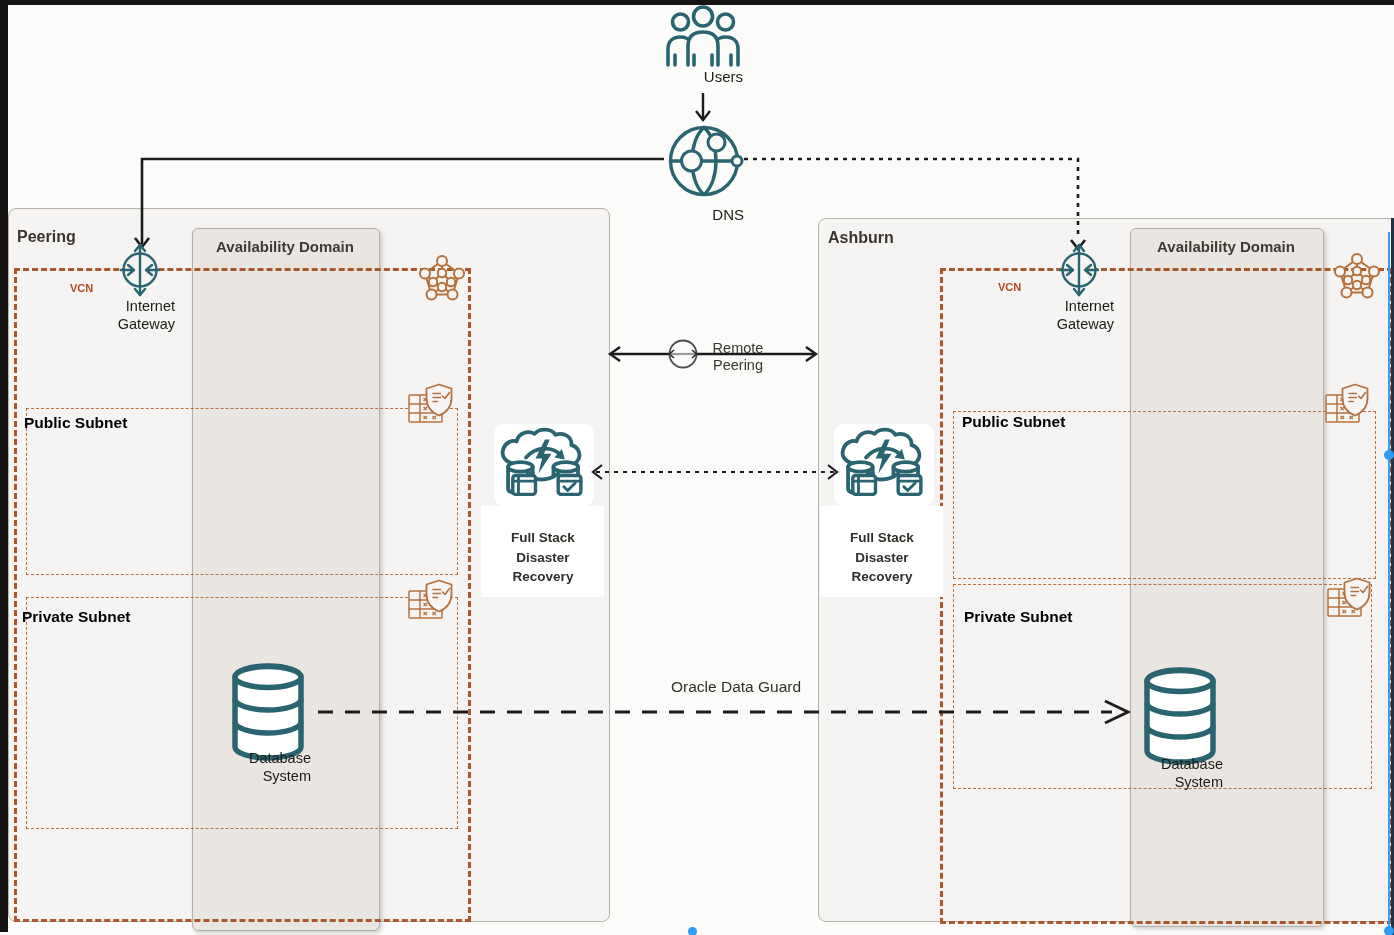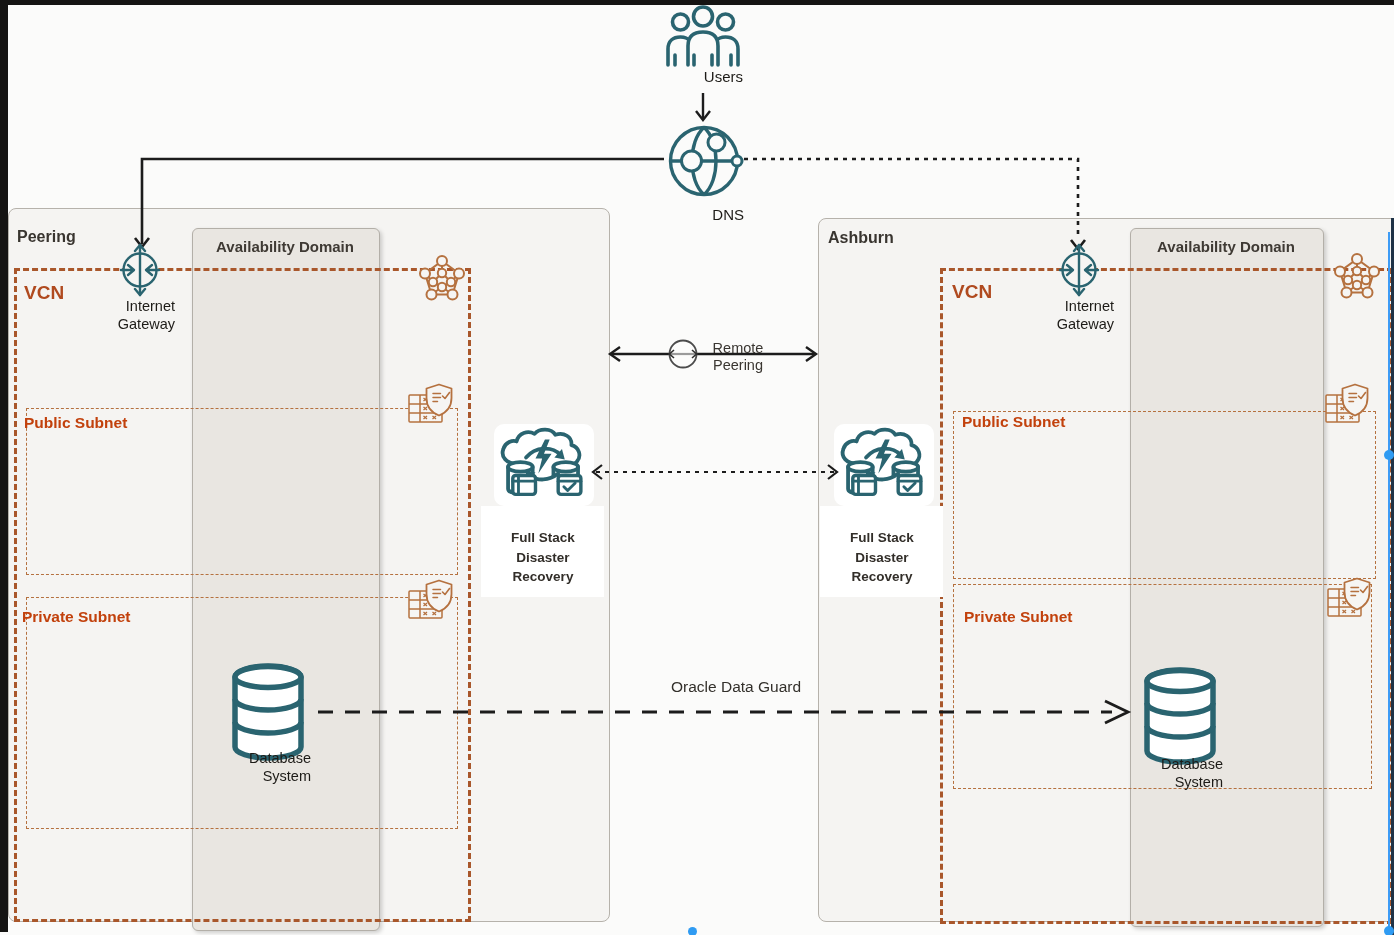--- a/index.html
+++ b/index.html
@@ -10,22 +10,22 @@
   .frame-top{left:0;top:0;width:1394px;height:5px;background:#151413;}
   .frame-left{left:0;top:0;width:8px;height:932px;background:#151413;}
   .edge-navy{left:1391px;top:218px;width:3px;height:717px;background:#1f3347;}
   
   .region{background:#f5f4f2;border:1px solid #b6b2ab;border-radius:8px;}
   .region-label{font-size:16px;font-weight:bold;color:#393530;}
   .ad-box{background:#e9e6e1;border:1px solid #b3afa8;border-radius:6px;box-shadow:2px 2px 4px rgba(0,0,0,0.18);}
   .ad-label{font-size:15px;font-weight:bold;color:#3f3a34;text-align:center;}
   .vcn-box{border:3px dashed #a9572b;}
   .subnet-box{border:1px dashed #b5713f;}
-  .vcn-label{font-size:19px;font-weight:bold;color:#b04a1f;}
-  .subnet-label{font-size:15.5px;font-weight:bold;color:#c2410c;}
+  .vcn-label{font-size:11px;font-weight:bold;color:#b04a1f;margin-left:46px;}
+  .subnet-label{font-size:15.5px;font-weight:bold;color:#000000;}
   .caption{font-size:14.5px;color:#1d1b17;text-align:right;line-height:1.22;}
   .caption-bold{font-size:13.5px;font-weight:bold;color:#322e29;text-align:center;line-height:1.45;}
   .whitebox{background:#ffffff;}
   .dg-label{font-size:15.5px;color:#33302b;white-space:nowrap;margin-left:35px;}
   .rp-label{font-size:14.5px;color:#3a3631;line-height:1.18;text-align:center;}
   .sel-line{left:1388px;width:2px;background:#3d9bf5;}
   .sel-dot{width:10px;height:10px;border-radius:50%;background:#2f9bf2;}
   svg{display:block;}
   .z1{z-index:1}.z2{z-index:2}.z3{z-index:3}.z4{z-index:4}.z5{z-index:5}.z6{z-index:6}.z9{z-index:9}
 </style>

